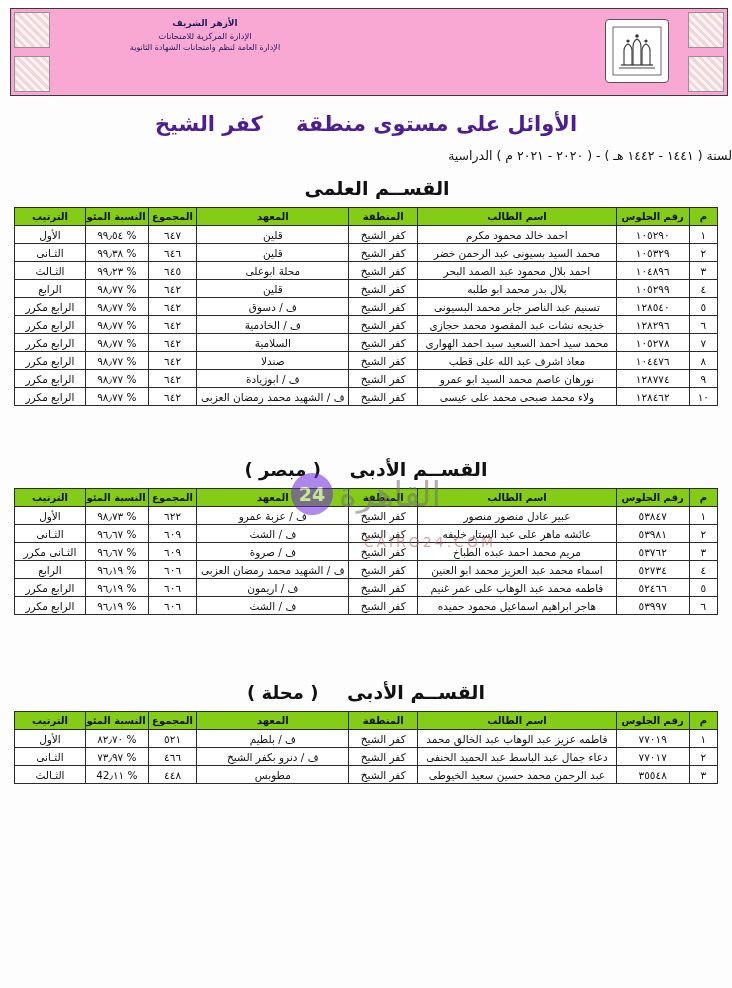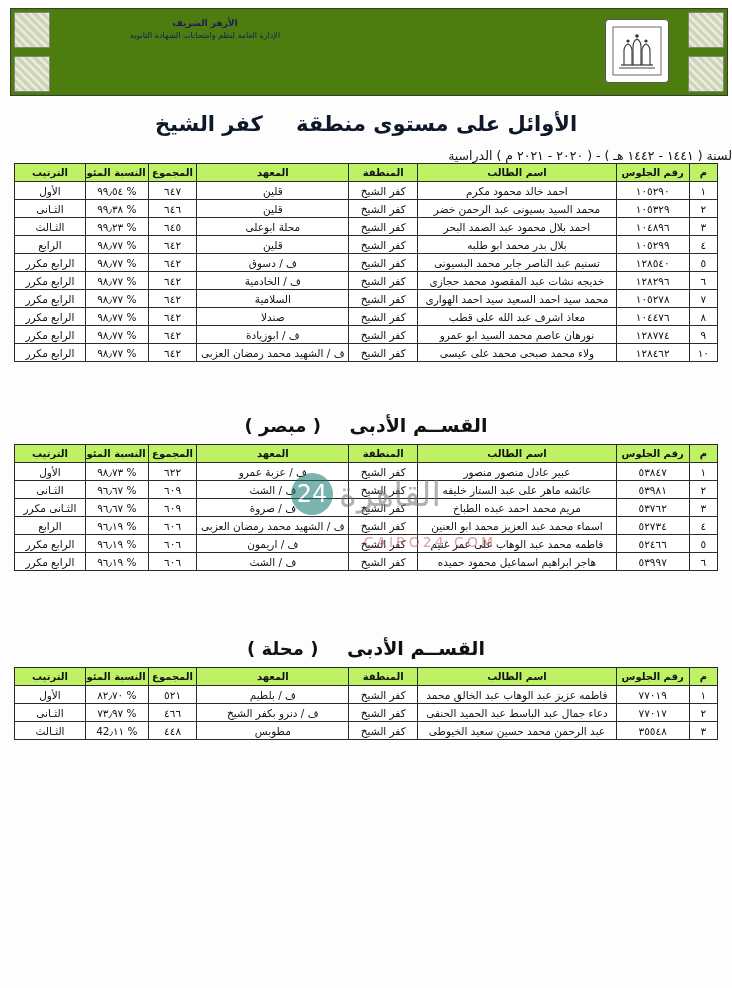--- a/index.html
+++ b/index.html
@@ -21,21 +21,21 @@
     height: 988px;
     background: #fdfdfd;
   }
 
   
   .letterhead {
     position: relative;
     margin: 8px 4px 0 10px;
     height: 86px;
     border: 1px solid #3a3a3a;
-    background: #4d7c0f;
+    background: #f9a8d4;
   }
   .lh-corner {
     position: absolute;
     width: 34px;
     height: 34px;
     border: 1px solid #8a8a8a;
     background:
       repeating-linear-gradient(45deg, #e9e3d6 0 3px, #ffffff 3px 6px);
     opacity: .85;
   }
@@ -76,21 +76,21 @@
   .lh-text .l1 { font-size: 9px; font-weight: bold; }
   .lh-text .l4 { font-size: 8px; }
 
   
   .main-title {
     margin-top: 16px;
     text-align: center;
     direction: rtl;
     font-size: 21px;
     font-weight: bold;
-    color: #0f172a;
+    color: #4c1d95;
     letter-spacing: 0px;
   }
   .main-title .region {
     margin-right: 26px;
   }
   .sub-title {
     margin-top: 12px;
     text-align: right;
     direction: rtl;
     font-size: 12.5px;
@@ -127,21 +127,21 @@
     height: 17px;
     padding: 0 2px;
     text-align: center;
     white-space: nowrap;
     overflow: hidden;
     background: #fff;
   }
   table.results th {
     font-weight: bold;
     font-size: 10px;
-    background: #bef264;
+    background: #84cc16;
   }
   
   col.c-no     { width: 28px; }
   col.c-seat   { width: 72px; }
   col.c-name   { width: 196px; }
   col.c-region { width: 68px; }
   col.c-inst   { width: 150px; }
   col.c-total  { width: 48px; }
   col.c-pct    { width: 62px; }
   col.c-rank   { width: 70px; }
@@ -166,24 +166,24 @@
     display: flex;
     align-items: center;
     justify-content: center;
     gap: 6px;
     direction: rtl;
   }
   .wm-badge {
     width: 42px;
     height: 42px;
     border-radius: 50%;
-    background: #0f766e;
+    background: #6d28d9;
     color: #fff;
-    font-size: 24px;
-    font-weight: normal;
+    font-size: 19px;
+    font-weight: bold;
     display: flex;
     align-items: center;
     justify-content: center;
     font-family: "DejaVu Sans", sans-serif;
   }
   .wm-main {
     font-size: 34px;
     font-weight: normal;
     color: #737373;
     line-height: 1;
@@ -220,30 +220,35 @@
         <path d="M31 40 V26 q0-5 4-7 q4 2 4 7 V40" fill="none" stroke="#333" stroke-width="1.1"></path>
         <circle cx="17" cy="16" r="1.6" fill="#333"></circle>
         <circle cx="26" cy="11" r="1.8" fill="#333"></circle>
         <circle cx="35" cy="16" r="1.6" fill="#333"></circle>
         <path d="M8 43 h36" stroke="#333" stroke-width="0.9"></path>
       </svg>
     </div>
 
     <div class="lh-text">
       <div class="l1">الأزهر الشريف</div>
+      <div class="l3">الإدارة المركزية للامتحانات</div>
       <div class="l4">الإدارة العامة لنظم وامتحانات الشهادة الثانوية</div>
     </div>
   </div>
 
   <div class="main-title">
     <span>الأوائل على مستوى منطقة</span>
     <span class="region">كفر الشيخ</span>
   </div>
   <div class="sub-title">لسنة ( ١٤٤١ - ١٤٤٢ هـ ) - ( ٢٠٢٠ - ٢٠٢١ م ) الدراسية</div>
 
+  <div class="section-title">
+    <span>القســم العلمى</span>
+    <span class="paren"></span>
+  </div>
   <div class="tbl-wrap">
     <table class="results">
       <colgroup>
         <col class="c-no">
           <col class="c-seat">
           <col class="c-name">
           <col class="c-region">
         <col class="c-inst">
           <col class="c-total">
           <col class="c-pct">

